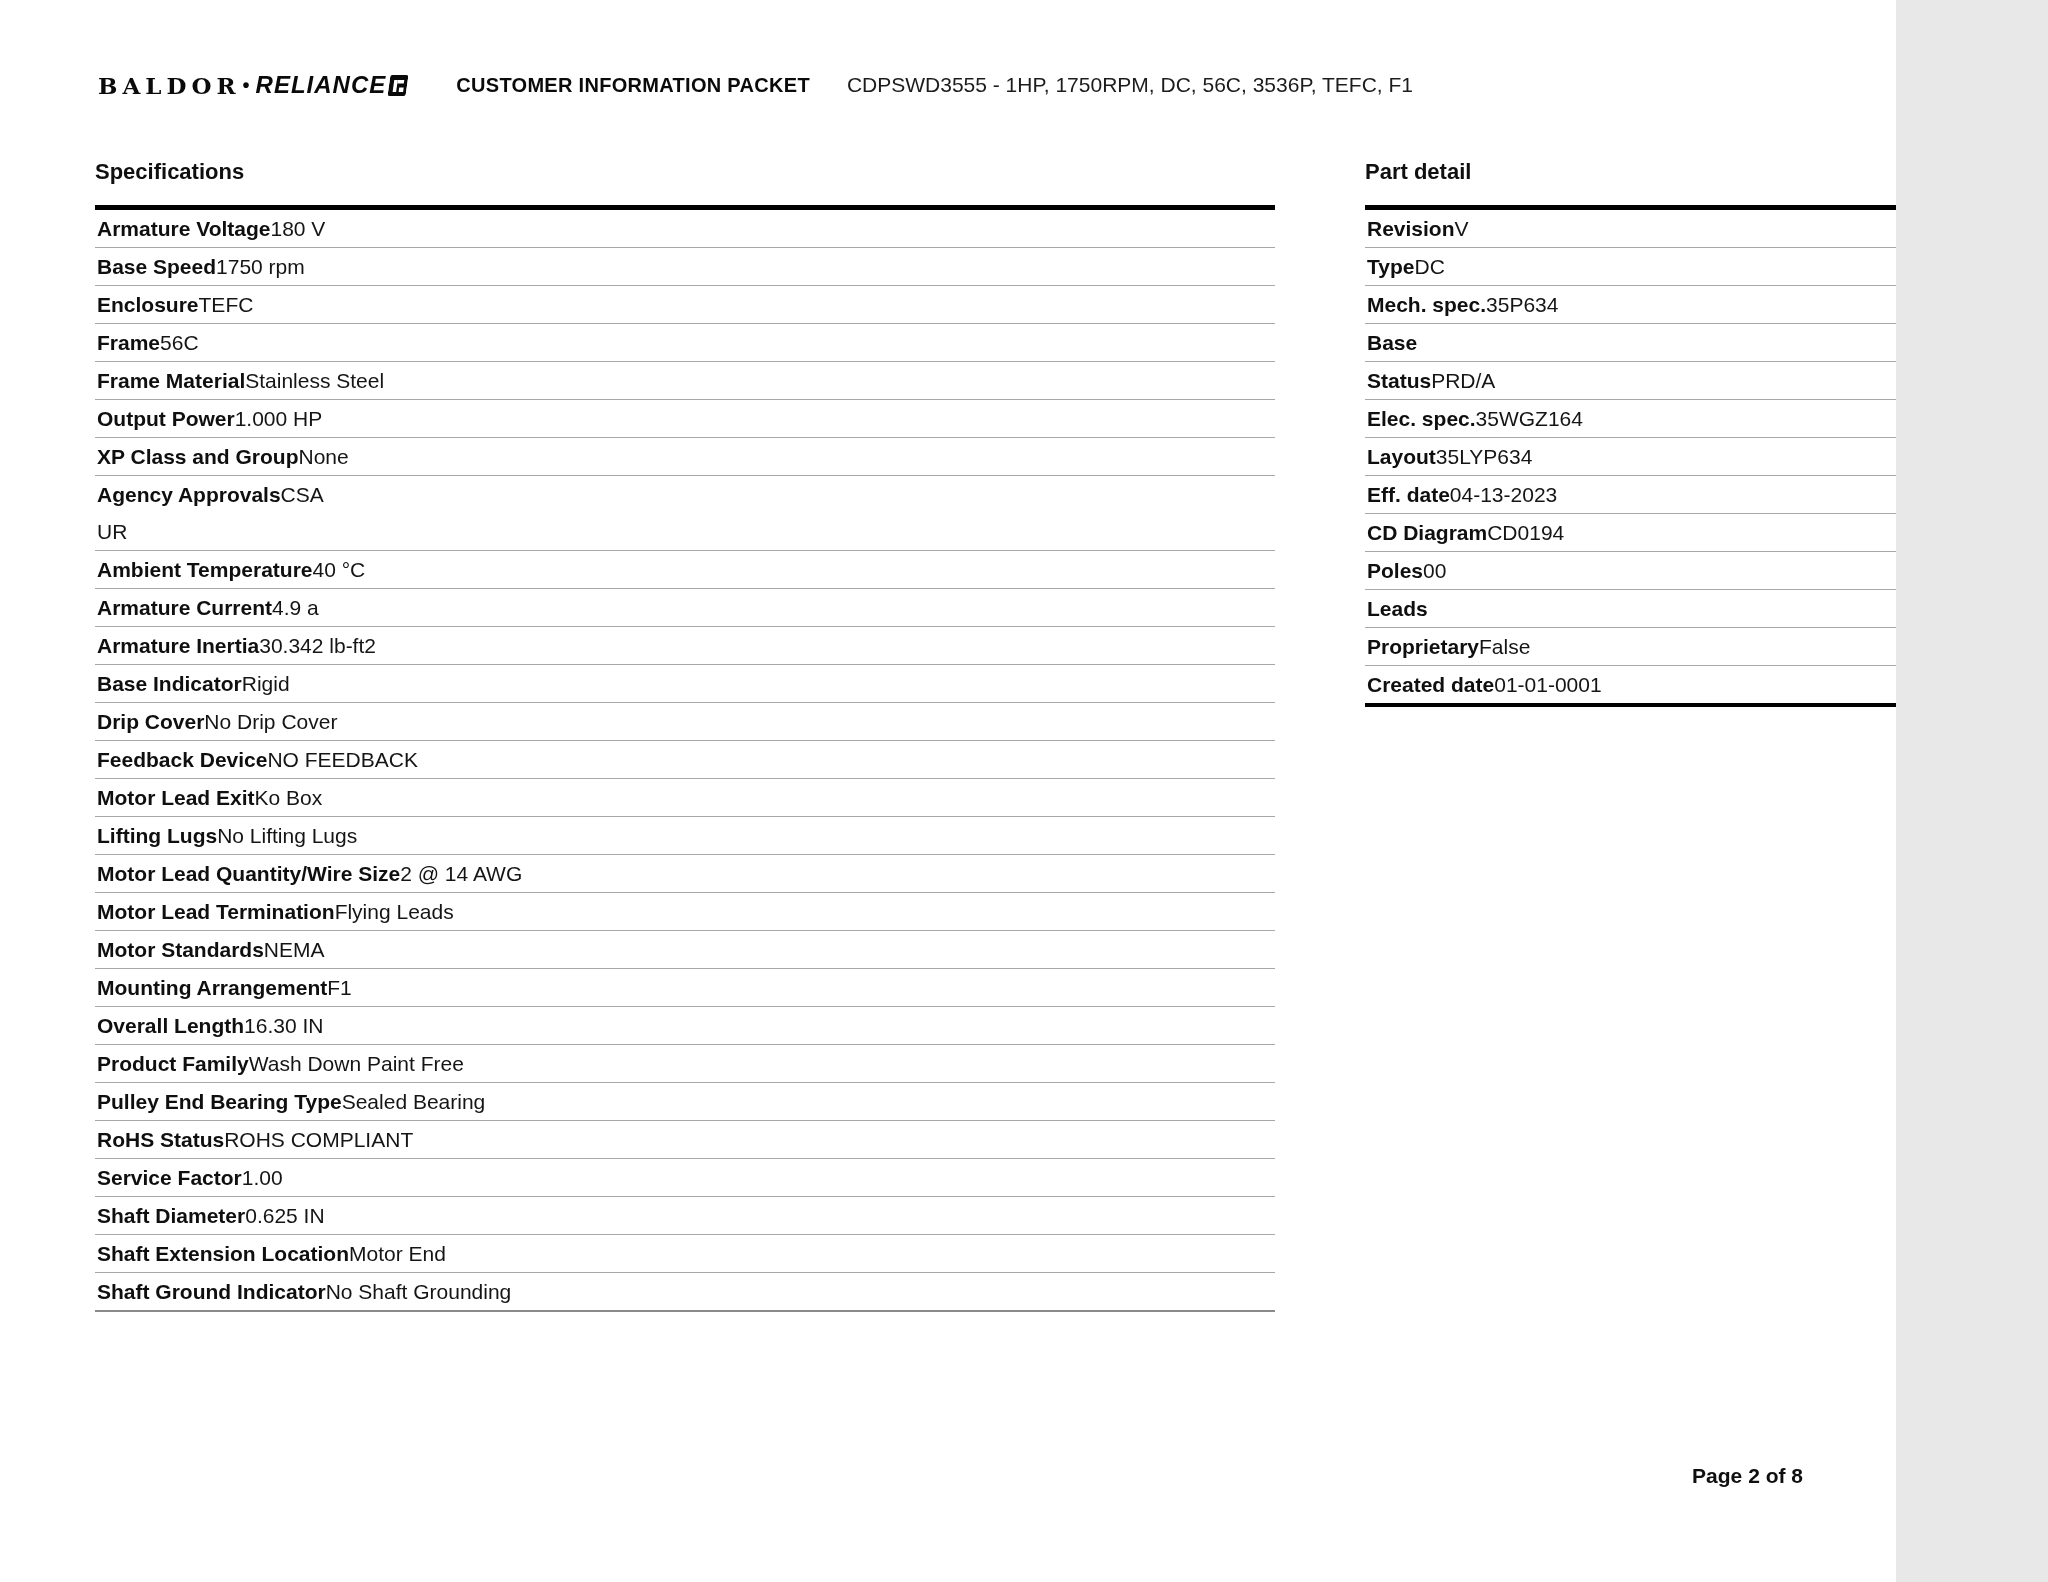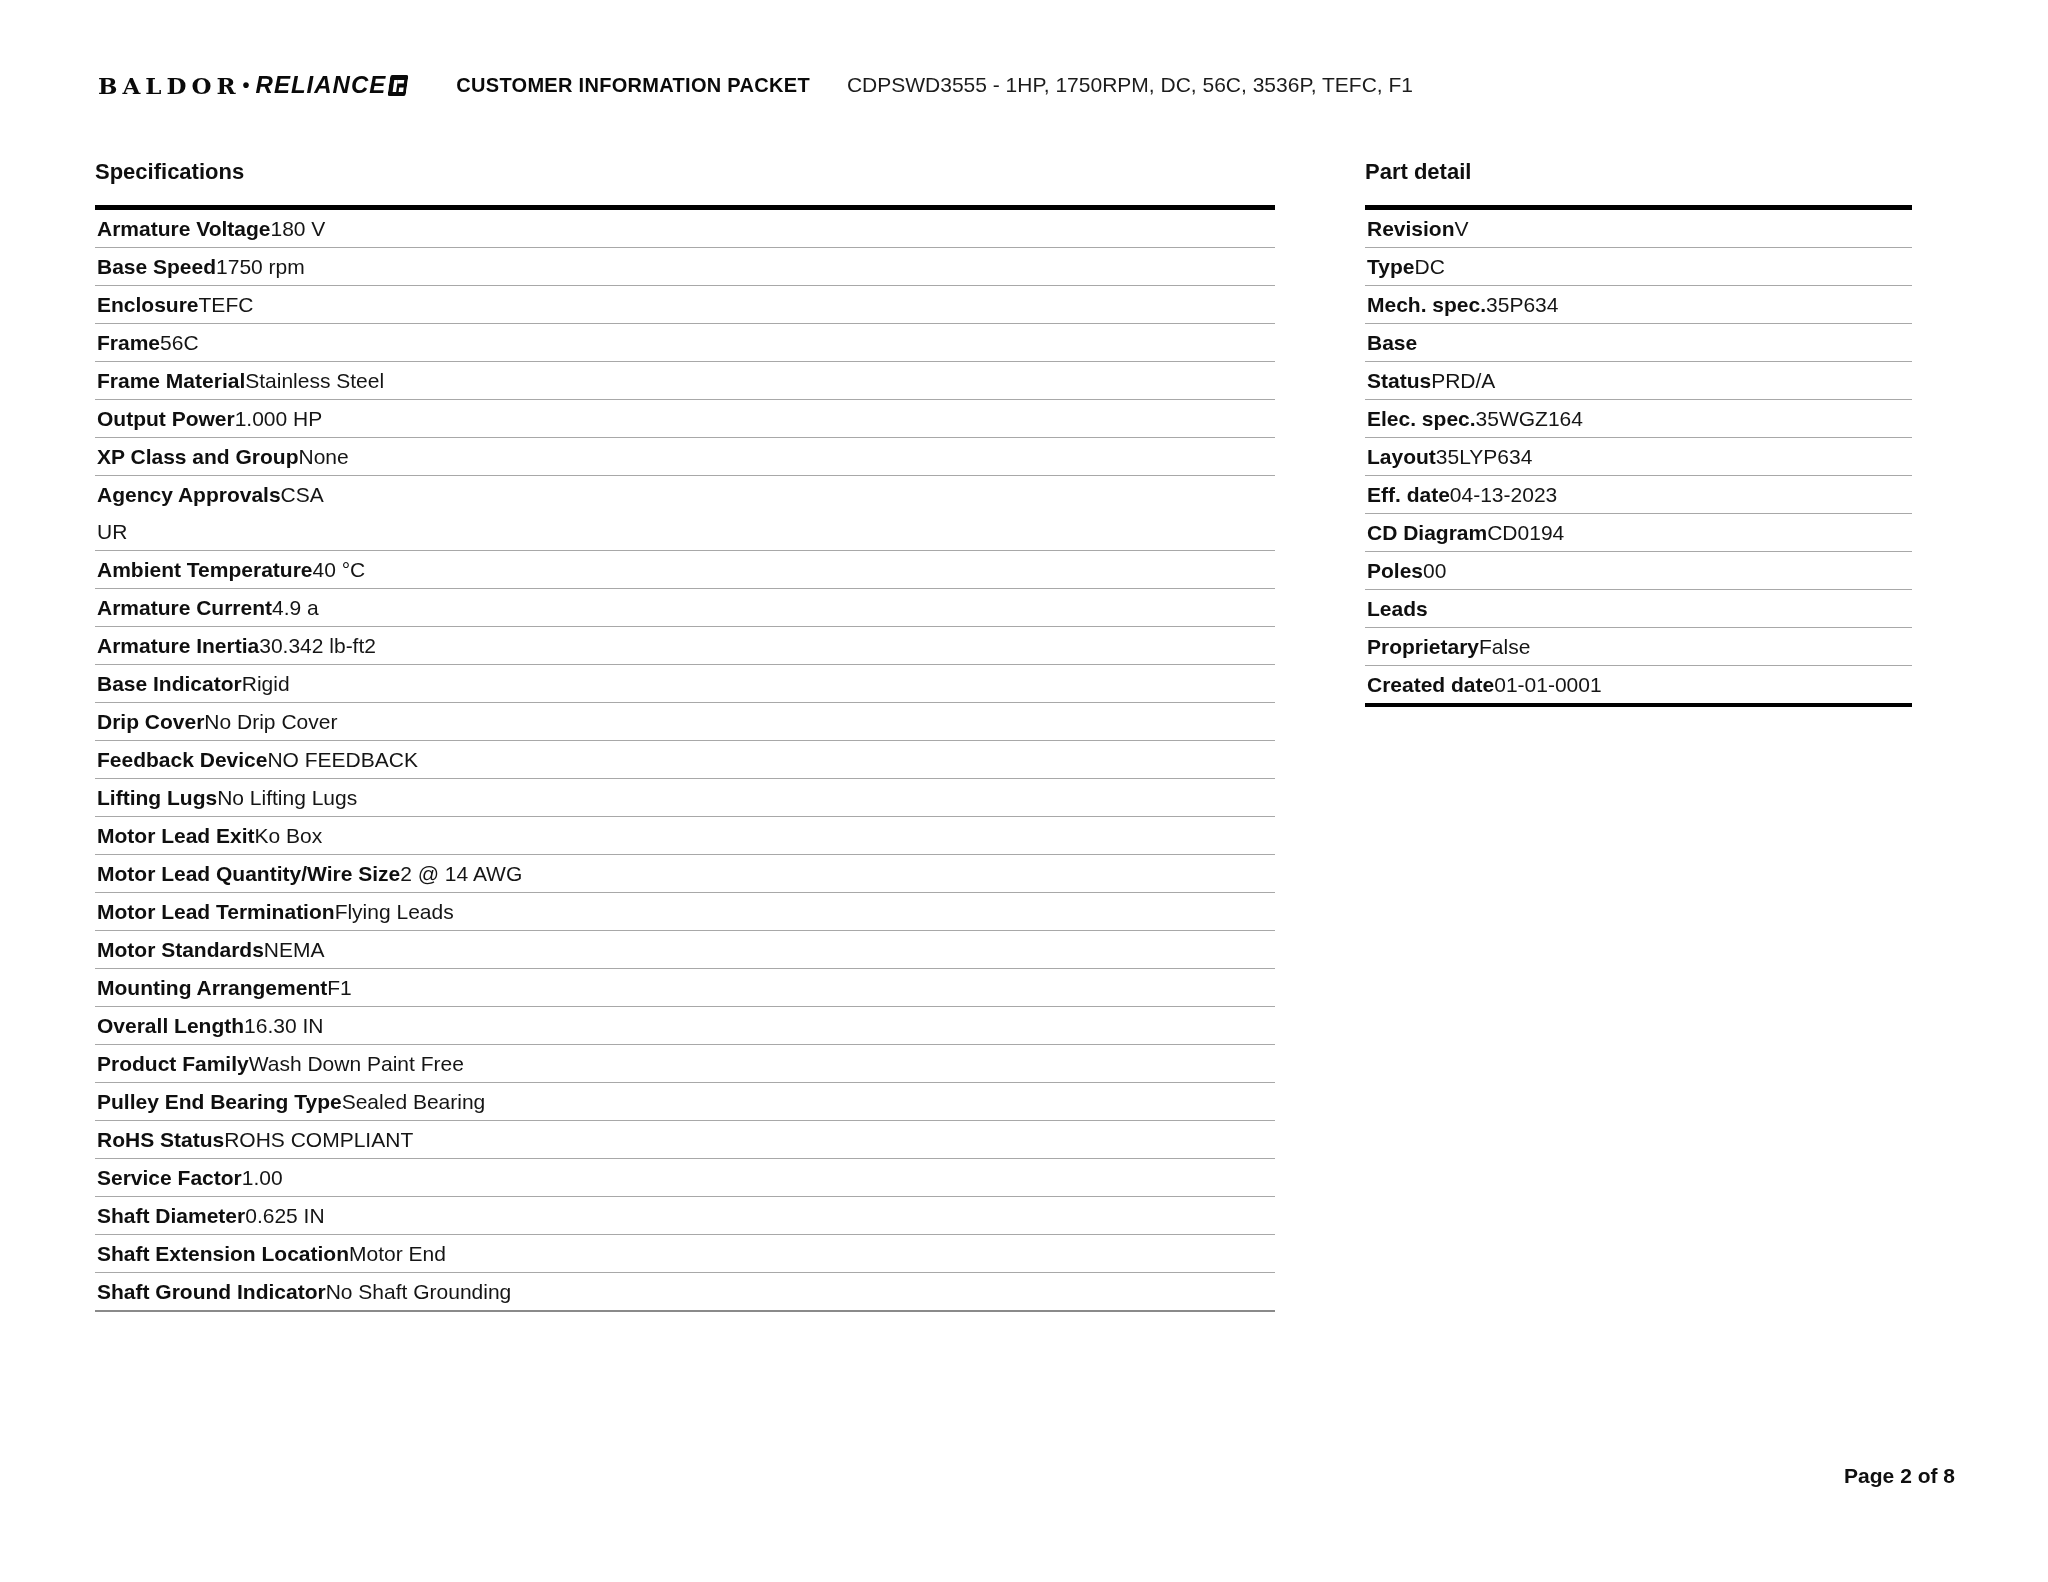--- a/index.html
+++ b/index.html
@@ -1,18 +1,18 @@
 <!DOCTYPE html>
 <html><head>
 <meta charset="utf-8">
 <style>
   html,body{margin:0;padding:0;background:#e8e8e8;}
   .page{
     position:relative;
-    width:2048px;height:1582px;
+    width:1896px;height:1582px;
     background:#ffffff;
     font-family:"Liberation Sans", sans-serif;
     color:#111111;
     overflow:hidden;
   }
   
   .header{
     position:absolute;left:98px;top:68px;height:34px;
     display:flex;align-items:center;white-space:nowrap;
   }
@@ -143,28 +143,28 @@
         </div>
         <div class="row">
           <span class="label">Drip Cover</span>
           <span class="value">No Drip Cover</span>
         </div>
         <div class="row">
           <span class="label">Feedback Device</span>
           <span class="value">NO FEEDBACK</span>
         </div>
         <div class="row">
+          <span class="label">Motor Lead Exit</span>
+          <span class="value">Ko Box</span>
+        </div>
+        <div class="row">
           <span class="label">Lifting Lugs</span>
           <span class="value">No Lifting Lugs</span>
         </div>
         <div class="row">
-          <span class="label">Motor Lead Exit</span>
-          <span class="value">Ko Box</span>
-        </div>
-        <div class="row">
           <span class="label">Motor Lead Quantity/Wire Size</span>
           <span class="value">2 @ 14 AWG</span>
         </div>
         <div class="row">
           <span class="label">Motor Lead Termination</span>
           <span class="value">Flying Leads</span>
         </div>
         <div class="row">
           <span class="label">Motor Standards</span>
           <span class="value">NEMA</span>

